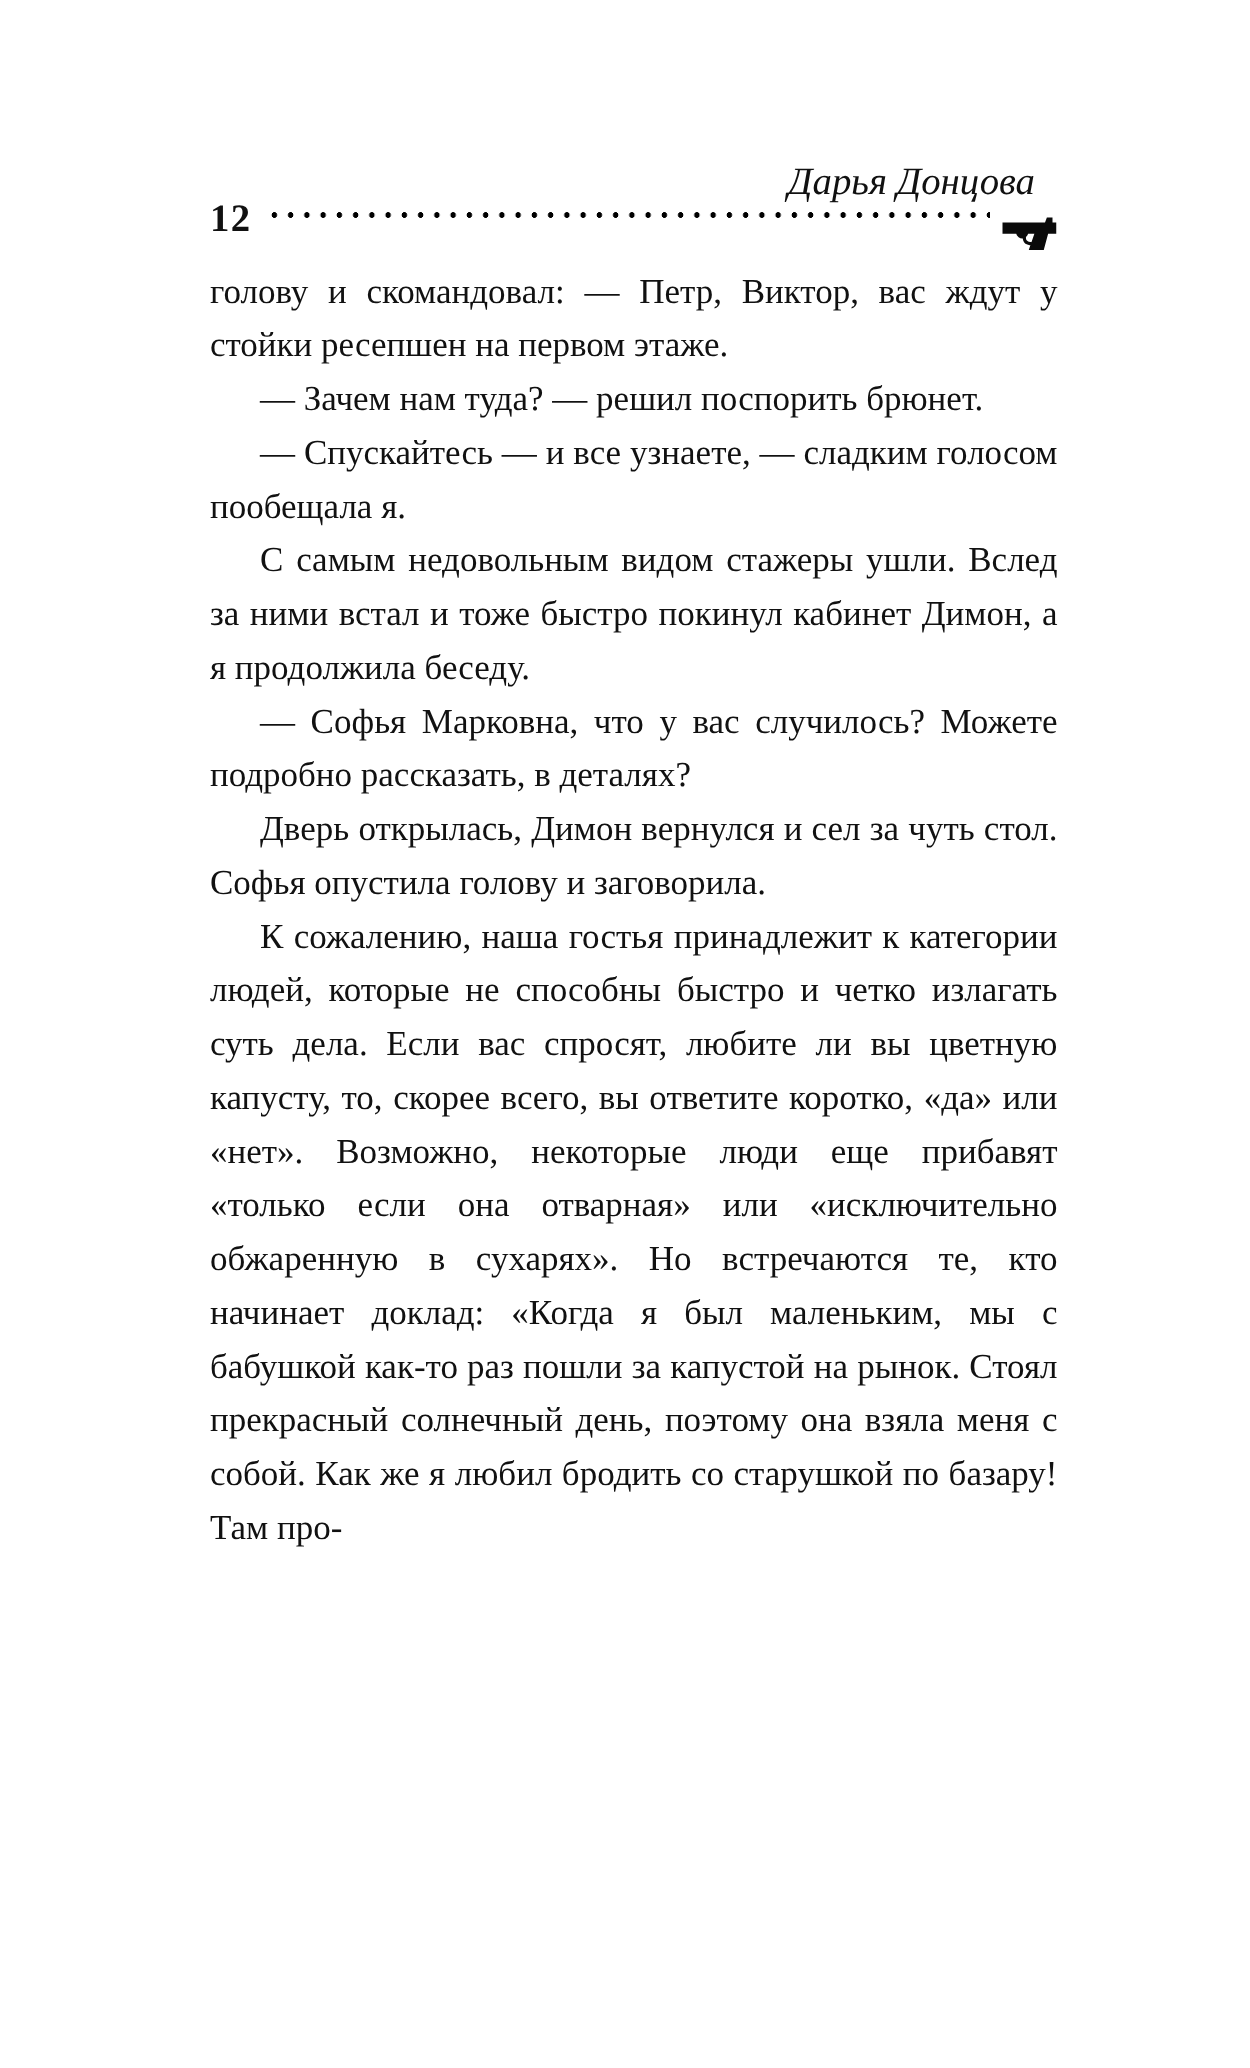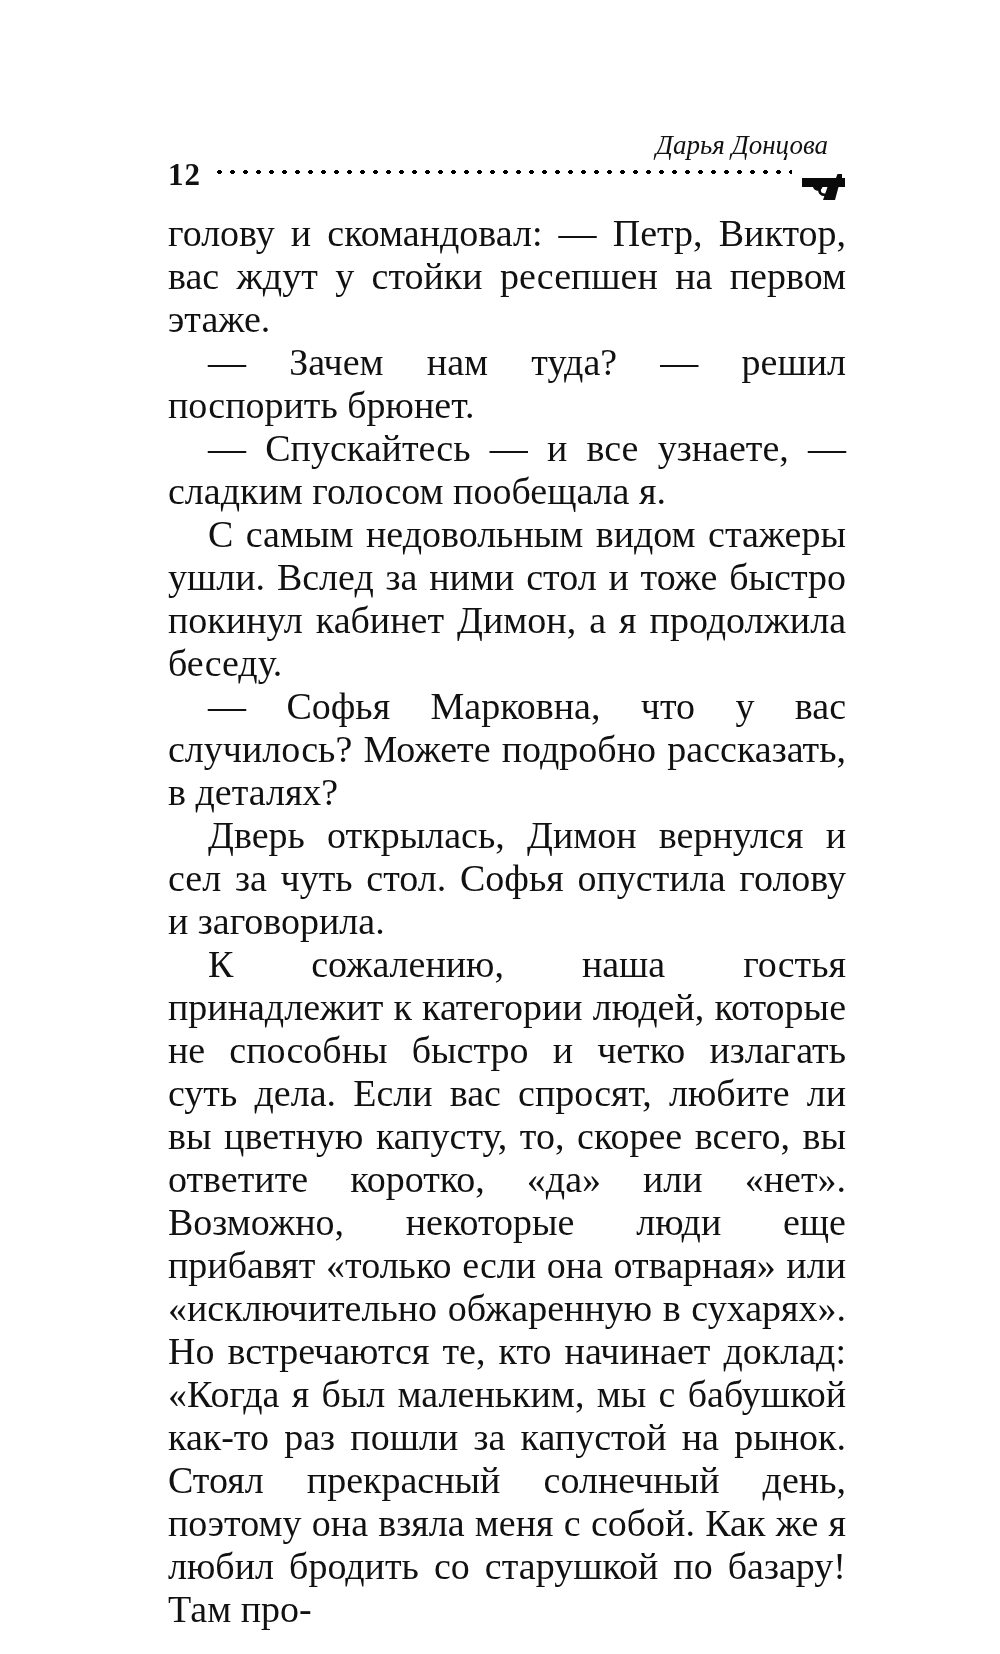--- a/index.html
+++ b/index.html
@@ -26,21 +26,21 @@
   
   .running-head {
     position: relative;
     height: 62px;
   }
   .author {
     position: absolute;
     top: -2px;
     right: 18px;
     font-style: italic;
-    font-size: 27px;
+    font-size: 31px;
     line-height: 30px;
     color: #111111;
     white-space: nowrap;
   }
   .head-rule-row {
     position: absolute;
     left: 0;
     right: 0;
     top: 26px;
     display: flex;
@@ -63,21 +63,21 @@
   }
   .gun {
     flex: 0 0 auto;
     transform: translate(2px, 12px);
     line-height: 0;
   }
 
   
   .body-text {
     margin-top: 18px;
-    font-size: 38px;
+    font-size: 28px;
     line-height: 43px;
     text-align: justify;
     hyphens: auto;
     -webkit-hyphens: auto;
   }
   .body-text p {
     margin: 0;
     text-indent: 40px;
   }
   .body-text p.no-indent {
@@ -101,20 +101,20 @@
             <path d="M20 17 q -2.5 8 6 8" stroke="#0a0a0a" stroke-width="2.6" fill="none"></path>
           </svg>
         </span>
       </div>
     </header>
 
     <main class="body-text">
       <p class="no-indent">голову и скомандовал: — Петр, Виктор, вас ждут у стойки ресепшен на первом этаже.</p>
       <p>— Зачем нам туда? — решил поспорить брюнет.</p>
       <p>— Спускайтесь — и все узнаете, — сладким голосом пообещала я.</p>
-      <p>С самым недовольным видом стажеры ушли. Вслед за ними стол и тоже быстро покинул кабинет Димон, а я продолжила беседу.</p>
+      <p>С самым недовольным видом стажеры ушли. Вслед за ними встал и тоже быстро покинул кабинет Димон, а я продолжила беседу.</p>
       <p>— Софья Марковна, что у вас случилось? Можете подробно рассказать, в деталях?</p>
       <p>Дверь открылась, Димон вернулся и сел за чуть стол. Софья опустила голову и заговорила.</p>
       <p>К сожалению, наша гостья принадлежит к категории людей, которые не способны быстро и четко излагать суть дела. Если вас спросят, любите ли вы цветную капусту, то, скорее всего, вы ответите коротко, «да» или «нет». Возможно, некоторые люди еще прибавят «только если она отварная» или «исключительно обжаренную в сухарях». Но встречаются те, кто начинает доклад: «Когда я был маленьким, мы с бабушкой как-то раз пошли за капустой на рынок. Стоял прекрасный солнечный день, поэтому она взяла меня с собой. Как же я любил бродить со старушкой по базару! Там про-</p>
     </main>
 
   </div>
 </div>
 
 </body></html>

